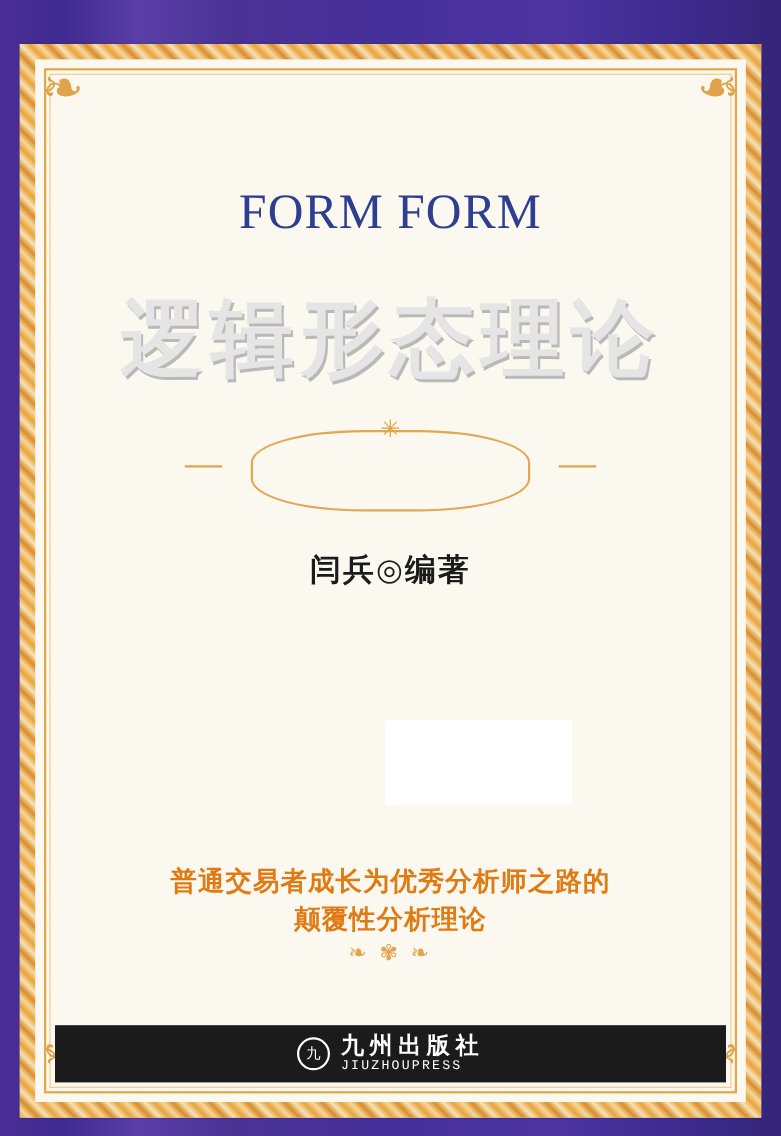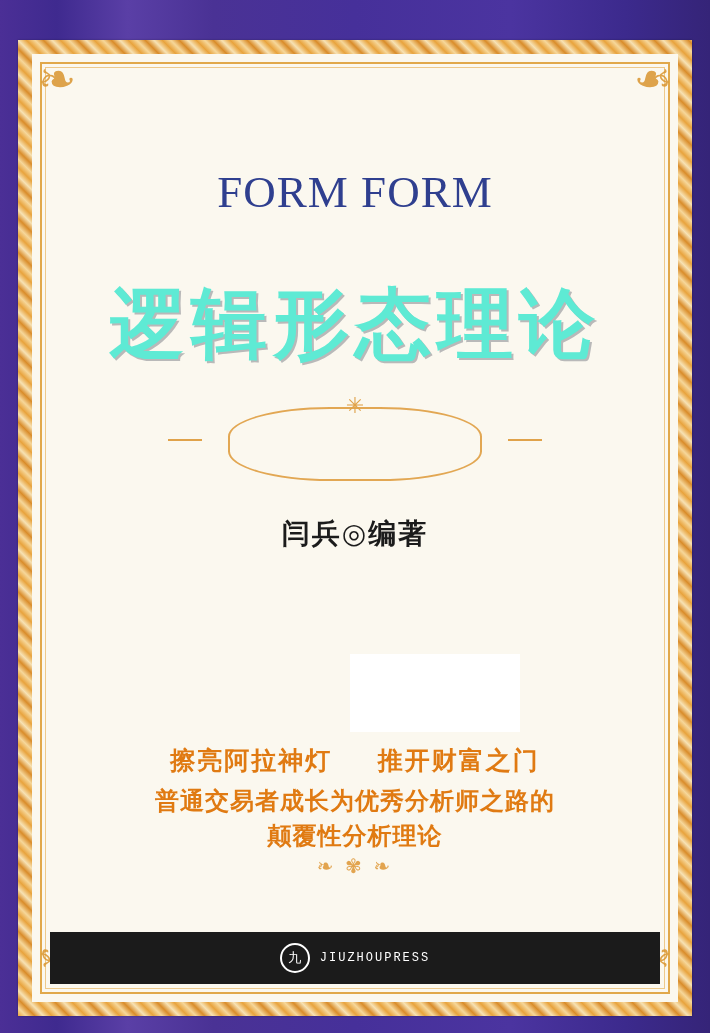--- a/index.html
+++ b/index.html
@@ -96,26 +96,26 @@
     font-family: "Liberation Serif", serif;
     color: #2f3f8f;
     font-size: 45px;
     letter-spacing: 1px;
     line-height: 1.25;
     font-weight: 400;
   }
   .english-title .line2 { display: block; }
 
   .cn-title {
-    margin-top: 54px;
+    margin-top: 38px;
     font-family: "DejaVu Sans", sans-serif;
     font-weight: bold;
     font-size: 76px;
     letter-spacing: 6px;
-    color: #5eead4;
+    color: #e5e5e5;
     text-shadow: 2px 2px 0 #b9b9b9;
   }
 
   .edition-wrap {
     margin-top: 26px;
     position: relative;
     height: 78px;
   }
   .edition-orn {
     position: absolute;
@@ -291,35 +291,31 @@
       <div class="edition-orn"></div>
       <div class="edition-star">✳</div>
       <div class="edition-dash-l"></div>
       <div class="edition-dash-r"></div>
     </div>
 
     <div class="author">闫兵◎编著</div>
 
     <div class="white-block"></div>
 
-    <div class="tagline">
-      <span>擦亮阿拉神灯</span>
-      <span class="gap"></span>
-      <span>推开财富之门</span>
-    </div>
 
     <div class="subtag">
       <div>普通交易者成长为优秀分析师之路的</div>
       <div>颠覆性分析理论</div>
     </div>
 
     <div class="flourish">❧ ✾ ❧</div>
   </div>
 
   <div class="publisher-bar">
     <div class="pub-logo">九</div>
     <div class="pub-texts">
+      <div class="pub-cn">九州出版社</div>
       <div class="pub-en">JIUZHOUPRESS</div>
     </div>
   </div>
 
   <div class="bottom-strip"></div>
 </div>
 
 </body></html>

